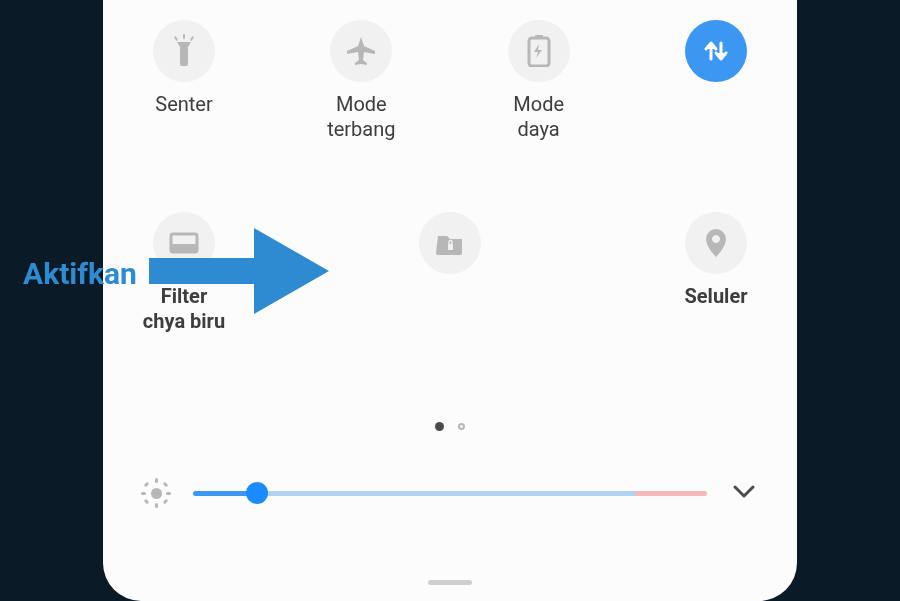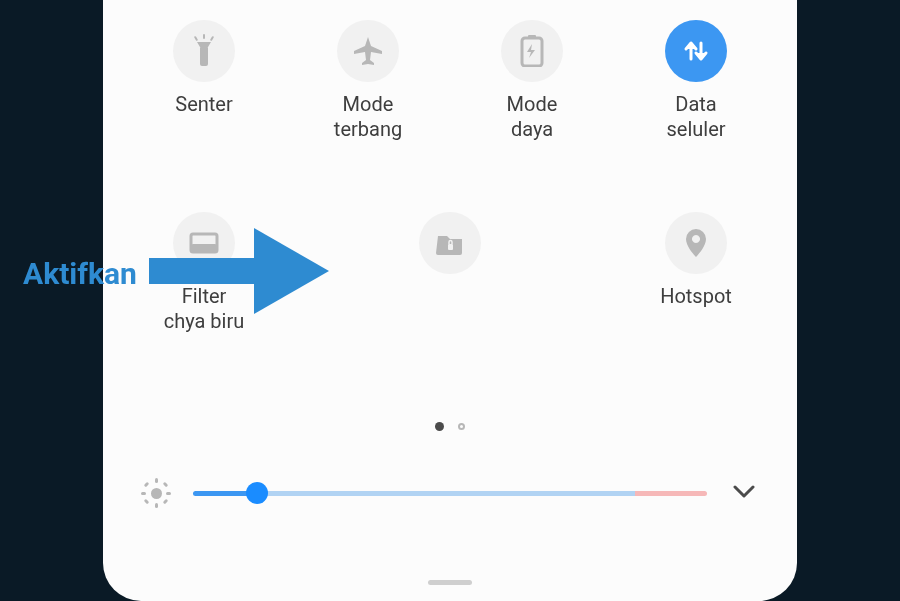--- a/index.html
+++ b/index.html
@@ -17,28 +17,28 @@
     width: 694px;
     height: 601px;
     background: #fcfcfc;
     border-radius: 0 0 38px 38px;
   }
   .grid {
     position: absolute;
     left: 0;
     top: 0;
     width: 694px;
-    padding: 0 36px;
+    padding: 0 16px;
   }
   .row {
     display: flex;
     justify-content: space-between;
   }
   .row1 { margin-top: 20px; }
-  .row2 { margin-top: 70px; }
+  .row2 { margin-top: 70px; font-weight: bold; }
   .tile {
     width: 130px;
     display: flex;
     flex-direction: column;
     align-items: center;
   }
   .circle {
     width: 62px;
     height: 62px;
     border-radius: 50%;
@@ -209,22 +209,20 @@
             <svg width="32" height="32" viewBox="0 0 32 32">
                 <g class="icon-white" stroke="#fff" stroke-width="3" stroke-linecap="round" stroke-linejoin="round" fill="none">
                   <path d="M11 24 V9"></path>
                   <path d="M6 14 L11 8 L16 14"></path>
                   <path d="M21 8 V23"></path>
                   <path d="M16 18 L21 24 L26 18"></path>
                 </g>
               </svg>
           </span>
         </div>
-        <div class="label">Data
-seluler</div>
       </div>
 
     </div>
 
     <div class="row row2">
 
       <div class="tile">
         <div class="circle">
           <span class="icon">
             <svg width="30" height="26" viewBox="0 0 30 26">
@@ -255,21 +253,21 @@
       </div>
 
       <div class="tile">
         <div class="circle">
           <span class="icon">
             <svg width="26" height="32" viewBox="0 0 26 32">
                 <path class="icon-muted" d="M13 2 a10 10 0 0 1 10 10 c0 8 -10 18 -10 18 s-10 -10 -10 -18 a10 10 0 0 1 10 -10 z M13 8 a4 4 0 1 0 0.001 0 z"></path>
               </svg>
           </span>
         </div>
-        <div class="label">Hotspot</div>
+        <div class="label">Seluler</div>
       </div>
 
     </div>
   </div>
 
   <div class="pager">
     <div class="dot active"></div>
     <div class="dot inactive"></div>
   </div>
 

